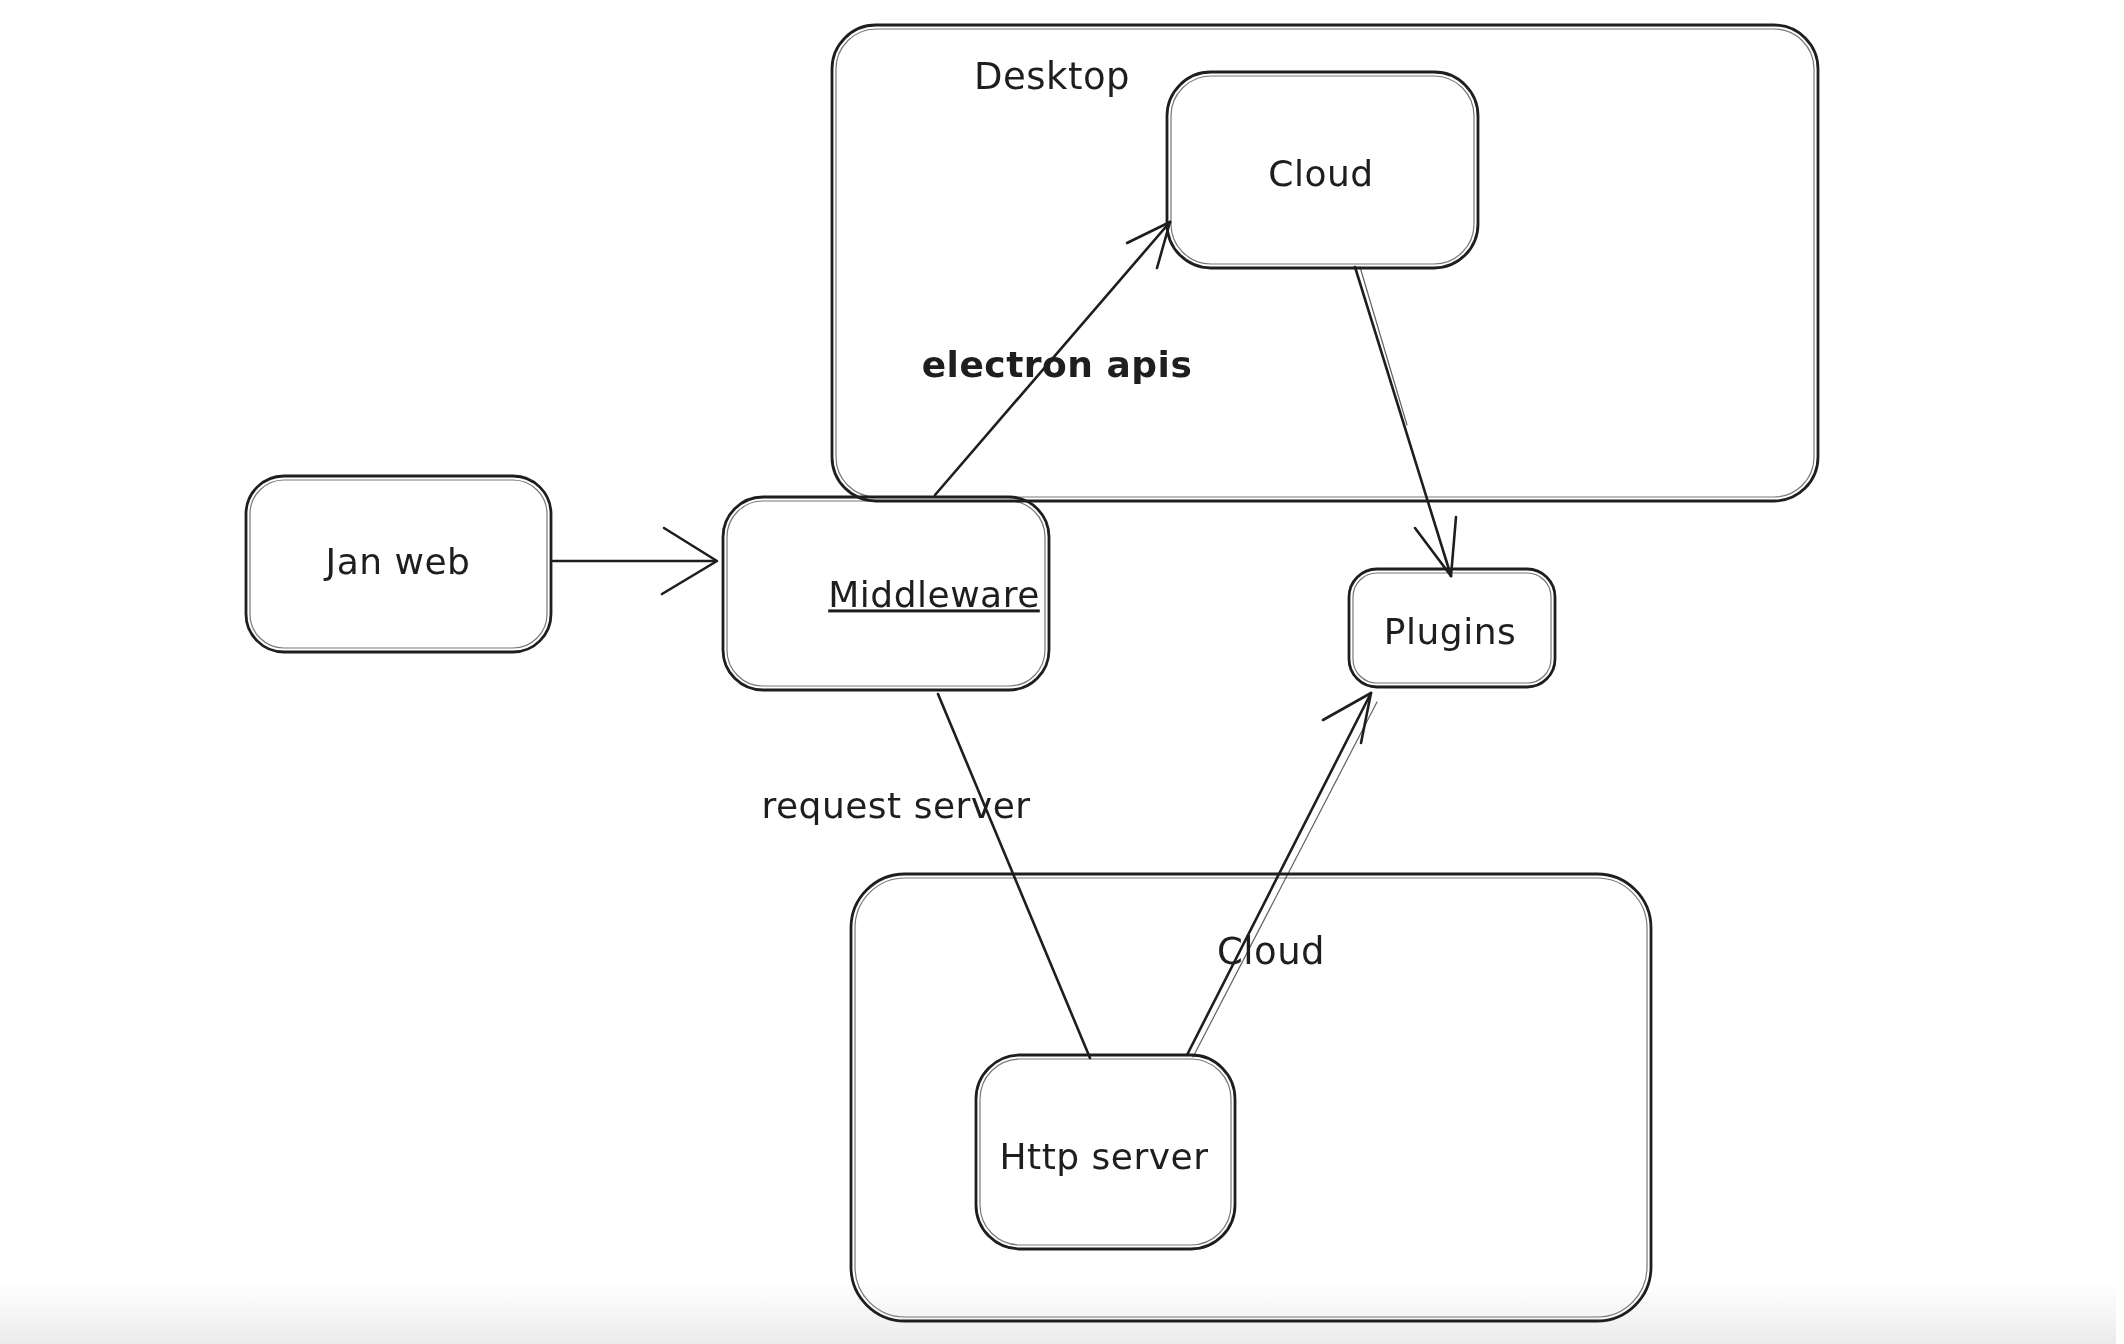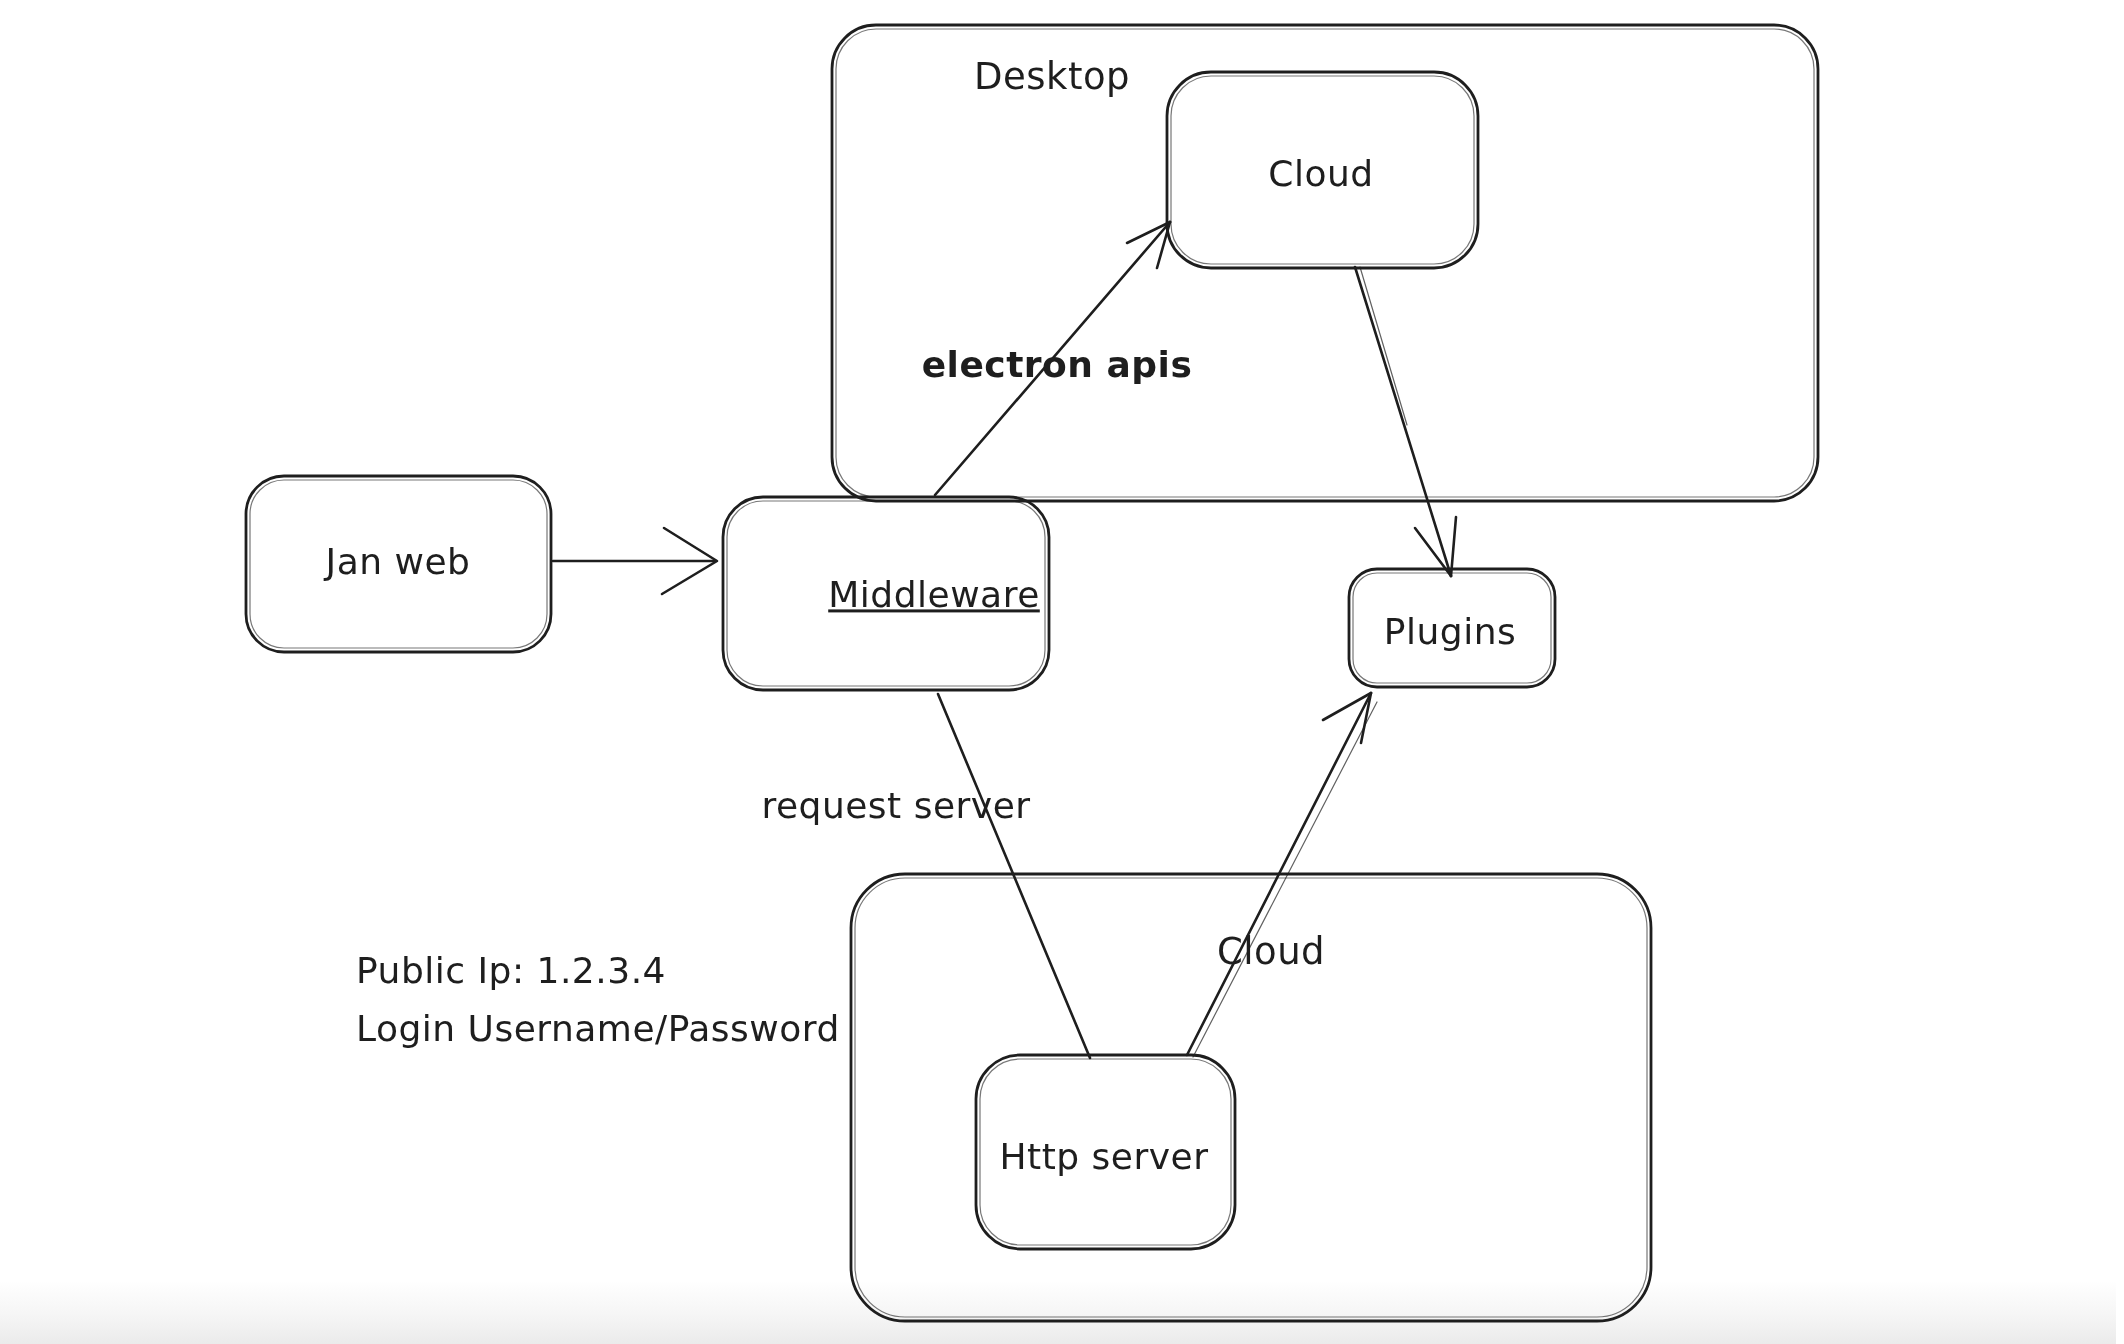--- a/index.html
+++ b/index.html
@@ -130,19 +130,15 @@
   <div class="lbl" style="left:1321px; top:174px;">Cloud</div>
 
   <div class="lbl" style="left:1450px; top:632px;text-align:center;">Plugins</div>
 
   <div class="lbl" style="left:1104px; top:1157px;">Http server</div>
 
   <div class="lbl" style="left:1057px; top:365px;font-weight:bold;">electron apis</div>
 
   <div class="lbl" style="left:896px; top:806px;">request server</div>
 
-  <div class="annotation">
-    <div>Public Ip: 1.2.3.4</div>
-    <div>Login Username/Password</div>
-  </div>
 
   <div id="bottom-fade"></div>
 </div>
 
 </body></html>

